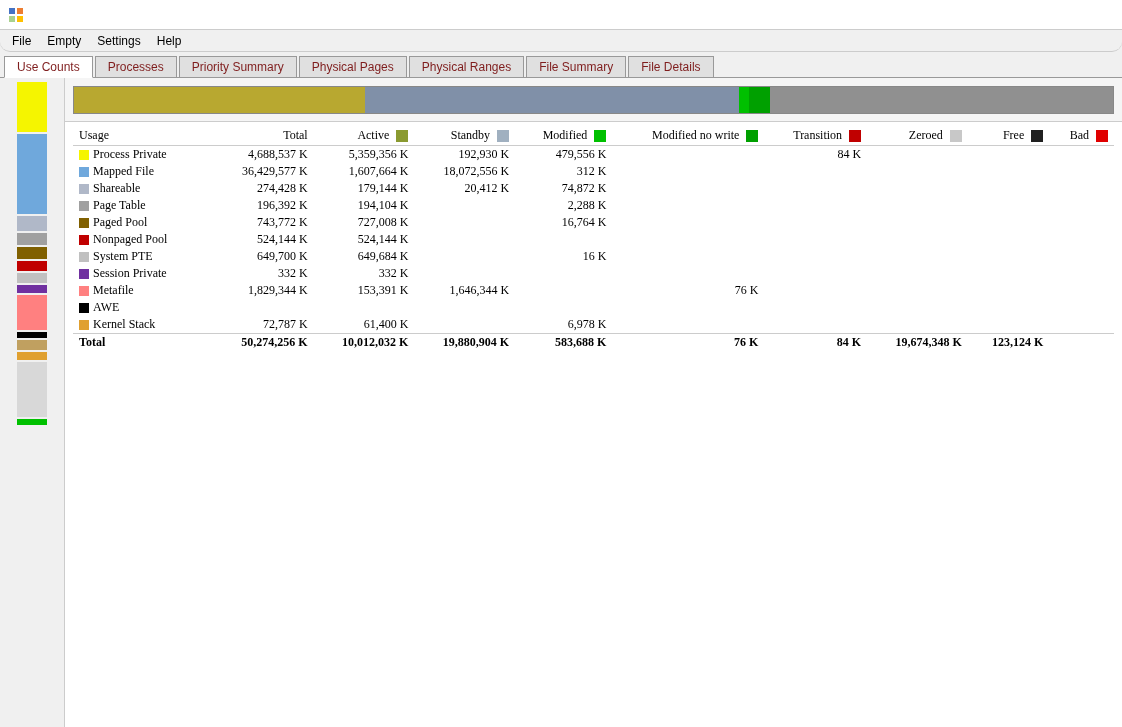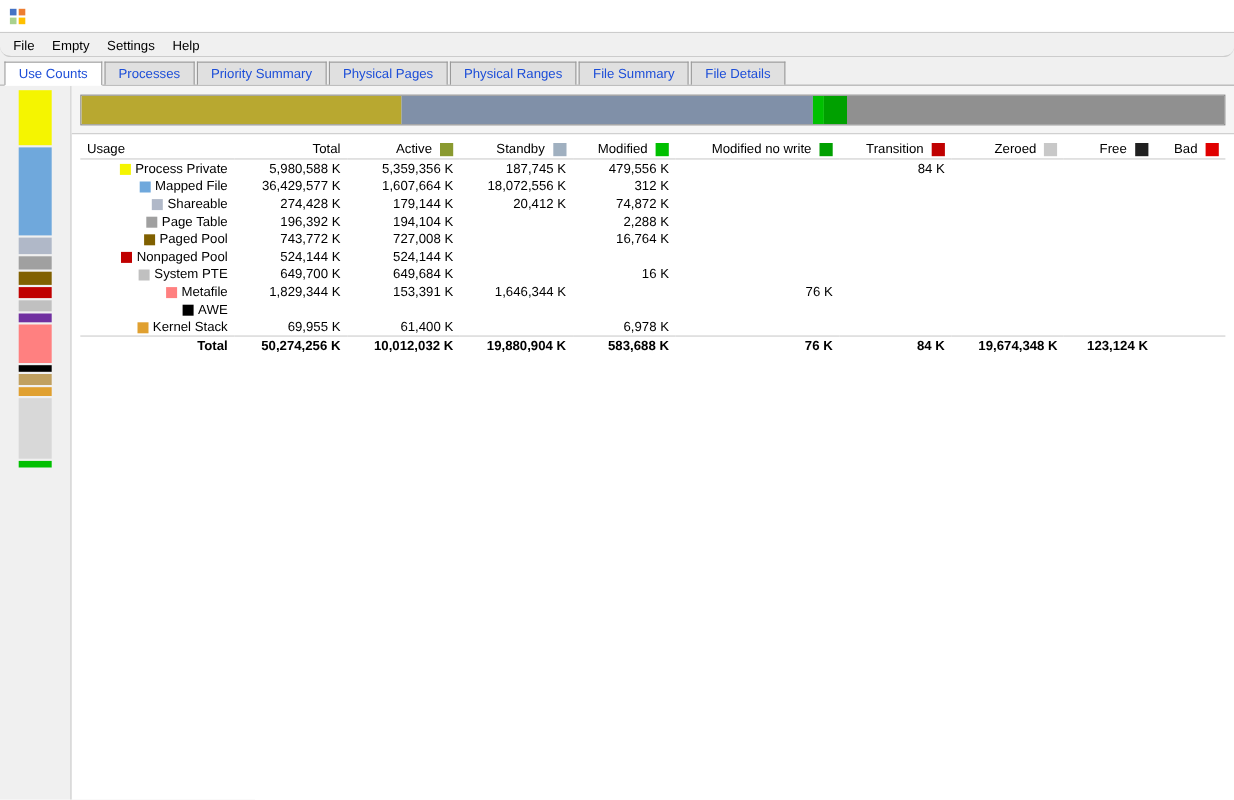--- a/index.html
+++ b/index.html
@@ -66,21 +66,21 @@
       border-bottom: 1px solid #999;
     }
     .tab {
       padding: 3px 12px;
       cursor: pointer;
       font-size: 12px;
       border: 1px solid #999;
       border-bottom: none;
       background: #e0e0e0;
       margin-right: 2px;
-      color: #1d4ed8;
+      color: #7f1d1d;
     }
     .tab.active {
       background: #ffffff;
       border-bottom: 1px solid #ffffff;
       position: relative;
       top: 1px;
       z-index: 1;
     }
 
     
@@ -134,20 +134,21 @@
     
     .table-container {
       flex: 1;
       overflow: auto;
       padding: 4px 8px;
     }
     table {
       width: 100%;
       border-collapse: collapse;
       font-size: 12px;
+      font-family: Liberation Serif, serif;
     }
     table thead tr th {
       text-align: right;
       padding: 2px 6px;
       font-weight: normal;
       color: #000;
       border-bottom: 1px solid #ccc;
       white-space: nowrap;
     }
     table thead tr th:first-child { text-align: left; }
@@ -156,21 +157,21 @@
       width: 12px; height: 12px;
       margin-left: 4px;
       vertical-align: middle;
     }
     table tbody tr td {
       text-align: right;
       padding: 1px 6px;
       white-space: nowrap;
       color: #000;
     }
-    table tbody tr td:first-child { text-align: right; }
+    table tbody tr td:first-child { text-align: left; }
     table tbody tr:last-child td {
       border-top: 1px solid #ccc;
       font-weight: bold;
     }
     .row-color {
       display: inline-block;
       width: 10px; height: 10px;
       margin-right: 4px;
       vertical-align: middle;
     }
@@ -257,23 +258,23 @@
             <th>Modified no write <span class="legend-dot" style="background:#00a000; display:inline-block; width:12px; height:12px; vertical-align:middle;"></span></th>
             <th>Transition <span class="legend-dot" style="background:#c00000; display:inline-block; width:12px; height:12px; vertical-align:middle;"></span></th>
             <th>Zeroed <span class="legend-dot" style="background:#c8c8c8; display:inline-block; width:12px; height:12px; vertical-align:middle;"></span></th>
             <th>Free <span class="legend-dot" style="background:#202020; display:inline-block; width:12px; height:12px; vertical-align:middle;"></span></th>
             <th>Bad <span class="legend-dot" style="background:#e00000; display:inline-block; width:12px; height:12px; vertical-align:middle;"></span></th>
           </tr>
         </thead>
         <tbody id="table-body">
         <tr>
               <td><span class="row-color" style="background: rgb(245, 245, 0);"></span><span>Process Private</span></td>
-              <td>5,980,588 K</td>
+              <td>4,688,537 K</td>
               <td>5,359,356 K</td>
-              <td>187,745 K</td>
+              <td>192,930 K</td>
               <td>479,556 K</td>
               <td></td>
               <td>84 K</td>
               <td></td>
               <td></td>
               <td></td>
             </tr>
             <tr>
               <td><span class="row-color" style="background: rgb(111, 168, 220);"></span><span>Mapped File</span></td>
               <td>36,429,577 K</td>
@@ -340,20 +341,32 @@
               <td>649,684 K</td>
               <td></td>
               <td>16 K</td>
               <td></td>
               <td></td>
               <td></td>
               <td></td>
               <td></td>
             </tr>
             <tr>
+              <td><span class="row-color" style="background: rgb(112, 48, 160);"></span><span>Session Private</span></td>
+              <td>332 K</td>
+              <td>332 K</td>
+              <td></td>
+              <td></td>
+              <td></td>
+              <td></td>
+              <td></td>
+              <td></td>
+              <td></td>
+            </tr>
+            <tr>
               <td><span class="row-color" style="background: rgb(255, 128, 128);"></span><span>Metafile</span></td>
               <td>1,829,344 K</td>
               <td>153,391 K</td>
               <td>1,646,344 K</td>
               <td></td>
               <td>76 K</td>
               <td></td>
               <td></td>
               <td></td>
               <td></td>
@@ -365,21 +378,21 @@
               <td></td>
               <td></td>
               <td></td>
               <td></td>
               <td></td>
               <td></td>
               <td></td>
             </tr>
             <tr>
               <td><span class="row-color" style="background: rgb(224, 160, 48);"></span><span>Kernel Stack</span></td>
-              <td>69,955 K</td>
+              <td>72,787 K</td>
               <td>61,400 K</td>
               <td></td>
               <td>6,978 K</td>
               <td></td>
               <td></td>
               <td></td>
               <td></td>
               <td></td>
             </tr>
             <tr>

